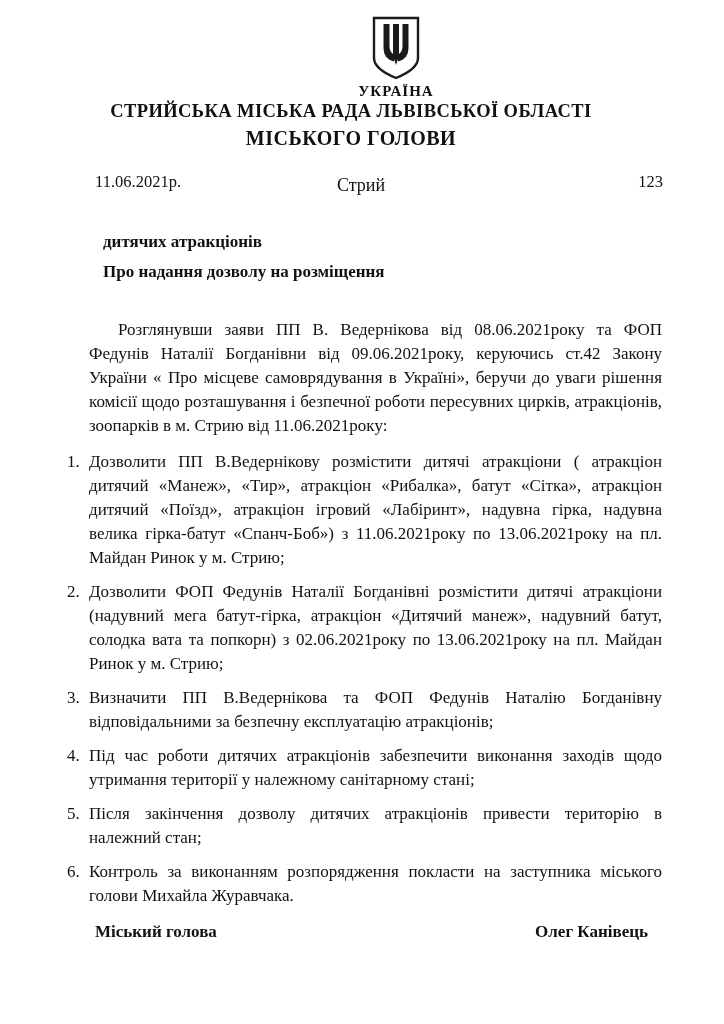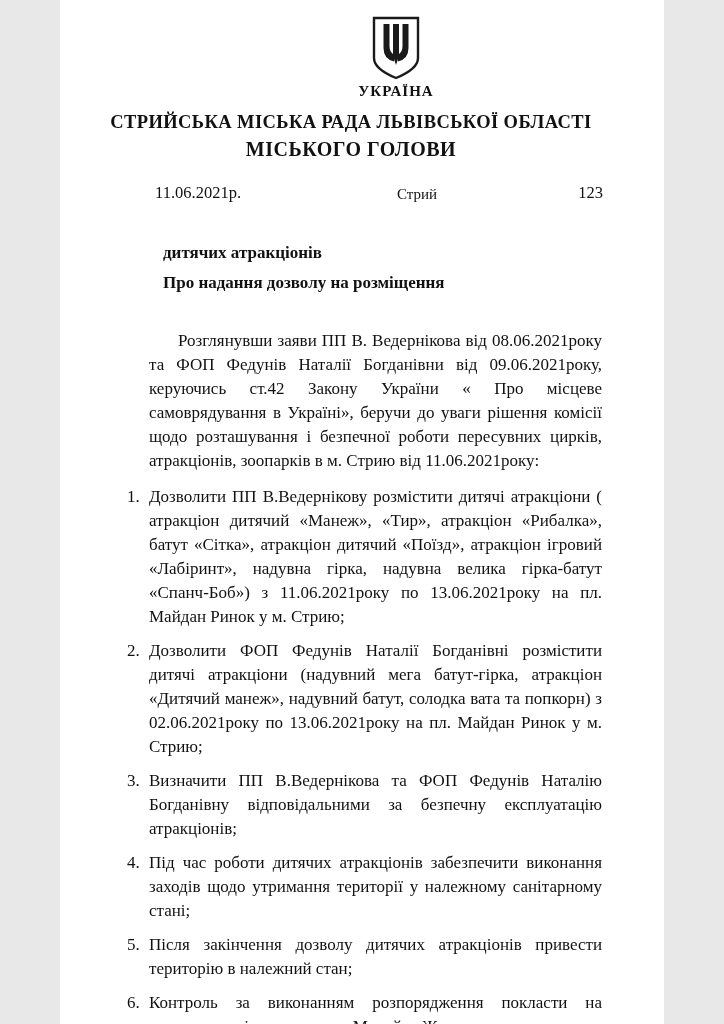--- a/index.html
+++ b/index.html
@@ -3,21 +3,21 @@
 <meta charset="utf-8">
 <title>Розпорядження</title>
 <style>
   html, body {
     margin: 0;
     padding: 0;
     background: #e8e8e8;
   }
   .page {
     position: relative;
-    width: 604px;
+    width: 724px;
     height: 1024px;
     margin: 0 auto;
     background: #ffffff;
     font-family: "Liberation Serif", "DejaVu Serif", serif;
     color: #111111;
     overflow: hidden;
   }
   
   .emblem-block {
     padding-top: 16px;
@@ -35,21 +35,21 @@
     font-weight: bold;
     letter-spacing: 1px;
   }
   .head-block {
     display: flex;
     flex-direction: column;
     align-items: center;
     transform: translateX(-11px); 
   }
   .authority {
-    margin-top: 12px;
+    margin-top: 1px;
     font-size: 18.5px;
     font-weight: bold;
     letter-spacing: 0.4px;
     white-space: nowrap;
   }
   .doc-type {
     margin-top: 4px;
     font-size: 23px;
     font-weight: bold;
     letter-spacing: 1.5px;
@@ -61,21 +61,21 @@
     letter-spacing: 0.5px;
   }
   
   .meta-row {
     position: relative;
     margin-top: 22px;
     height: 22px;
     font-size: 16.5px;
   }
   .meta-date   { position: absolute; left: 95px;  top: 0; }
-  .meta-city   { position: absolute; left: 337px; top: 3px; font-size: 15px; }
+  .meta-city   { position: absolute; left: 337px; top: 3px; font-size: 18px; }
   .meta-number { position: absolute; right: 61px; top: 0; }
   
   .subject {
     margin: 33px 120px 0 103px;
     font-size: 17px;
     font-weight: bold;
     line-height: 30px;
   }
   
   .intro {
@@ -170,14 +170,18 @@
     <div class="item">
       <span class="item-num">5.</span>
       <span class="item-text">Після закінчення дозволу дитячих атракціонів привести територію в належний стан;</span>
     </div>
     <div class="item">
       <span class="item-num">6.</span>
       <span class="item-text">Контроль за виконанням розпорядження покласти на заступника міського голови Михайла Журавчака.</span>
     </div>
   </div>
 
+  <div class="signature-row">
+    <span>Міський голова</span>
+    <span>Олег Канівець</span>
+  </div>
 
 </div>
 
 </body></html>

